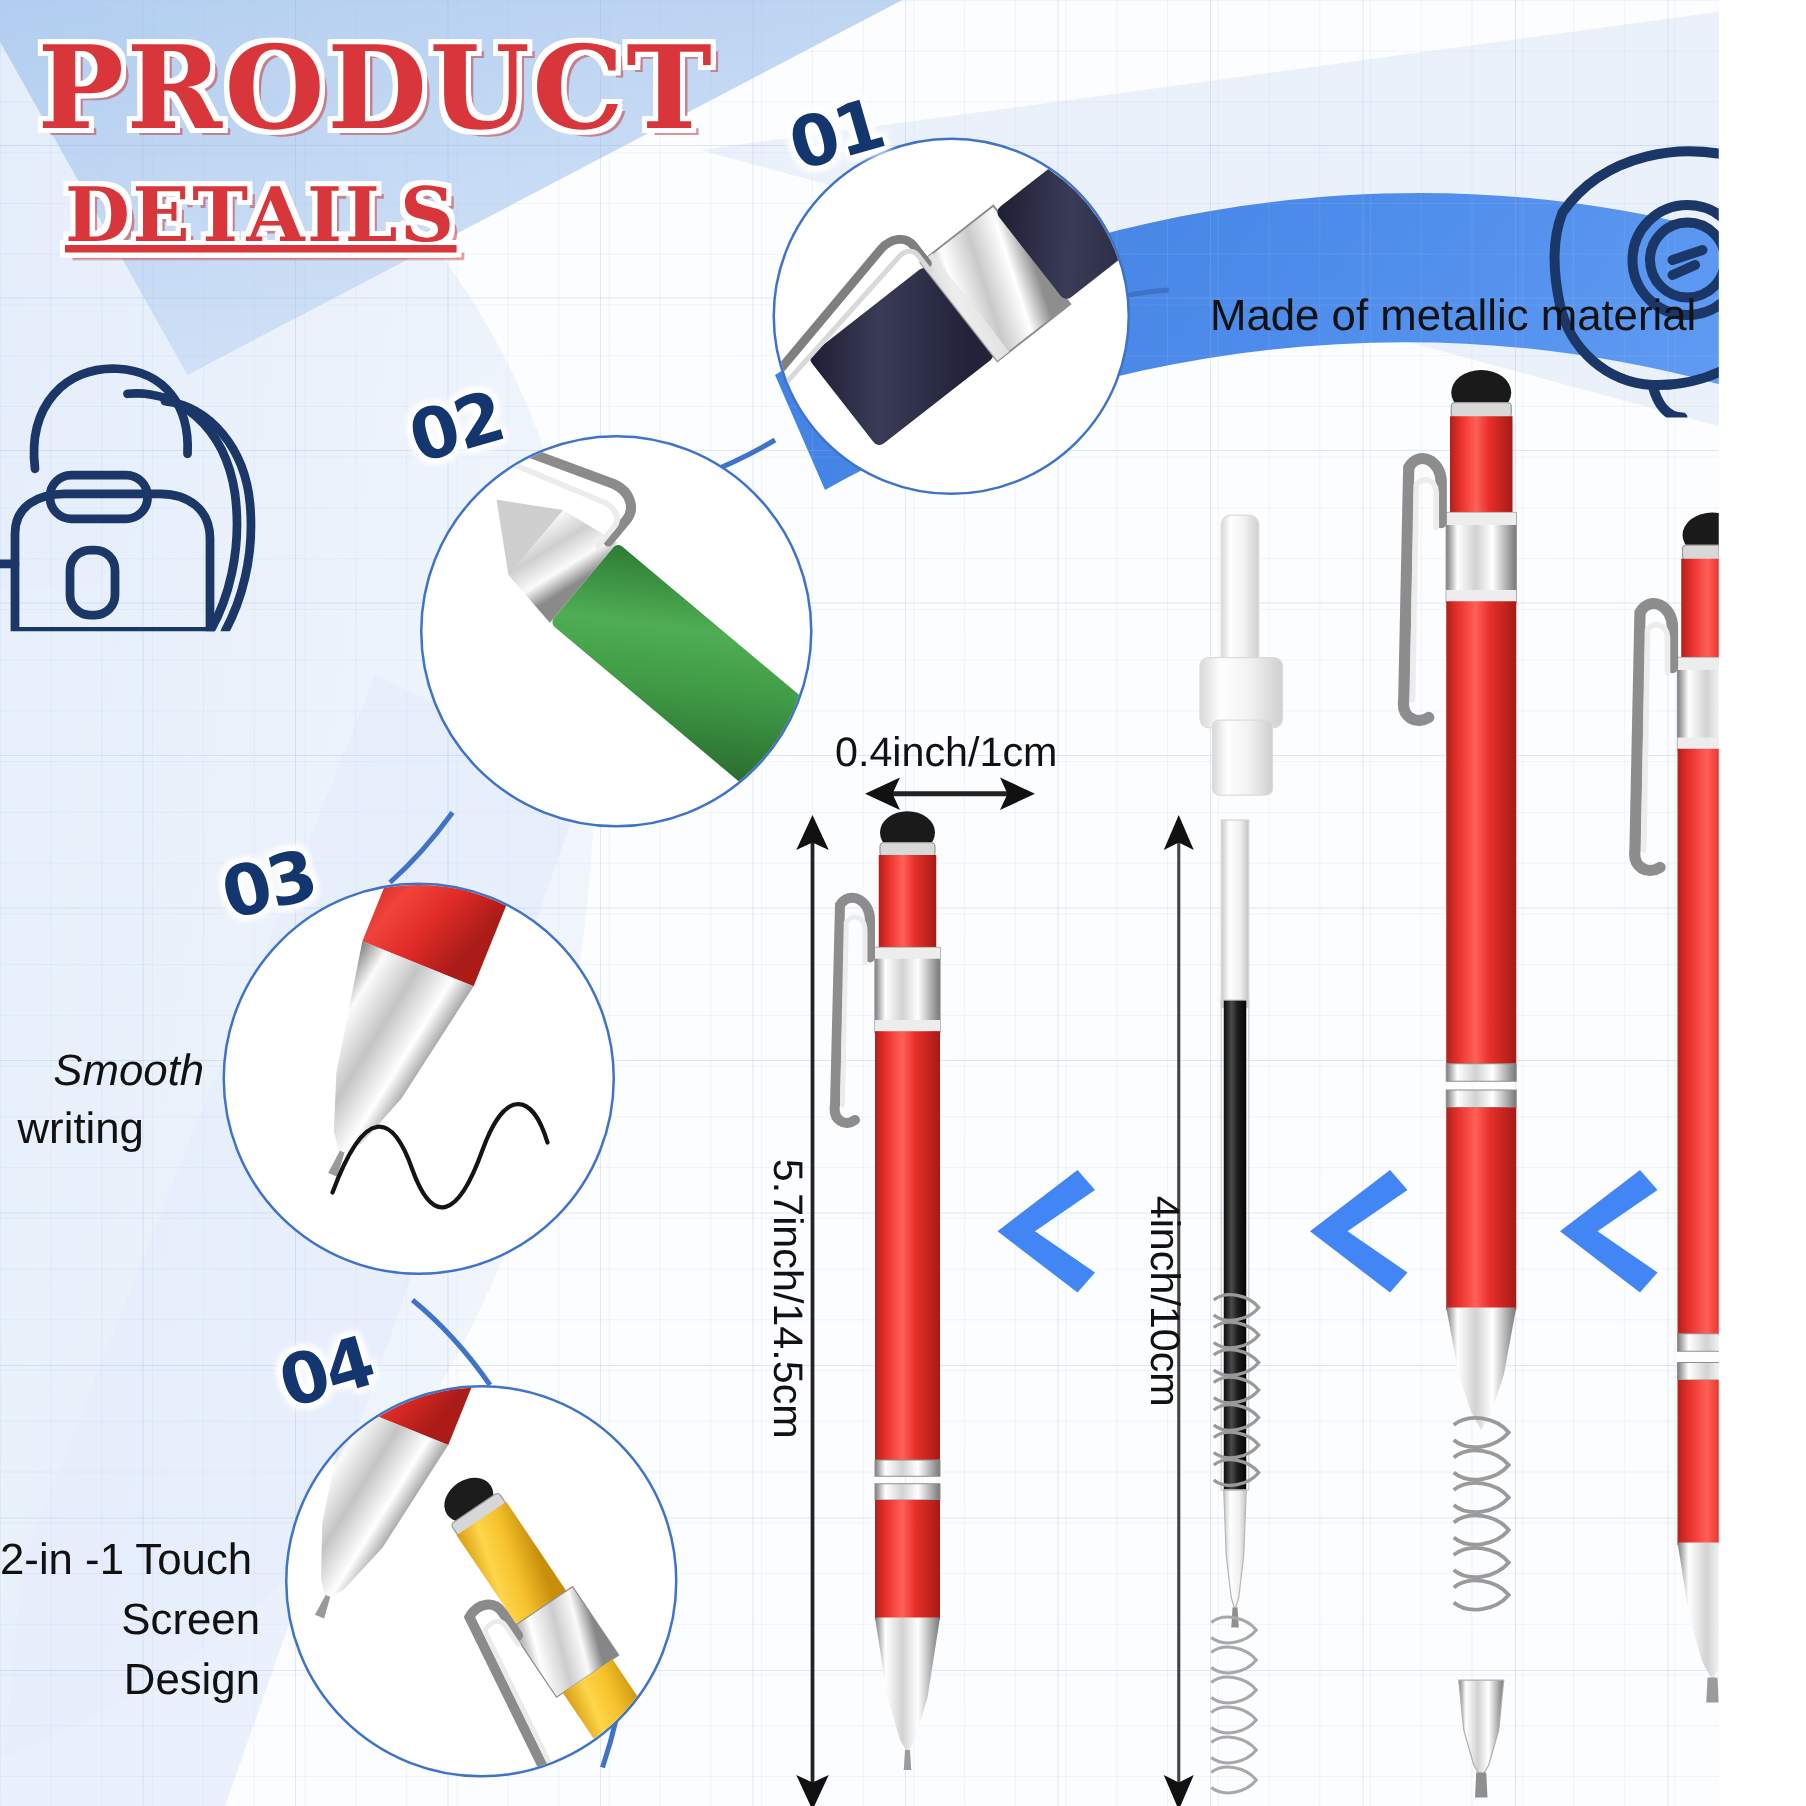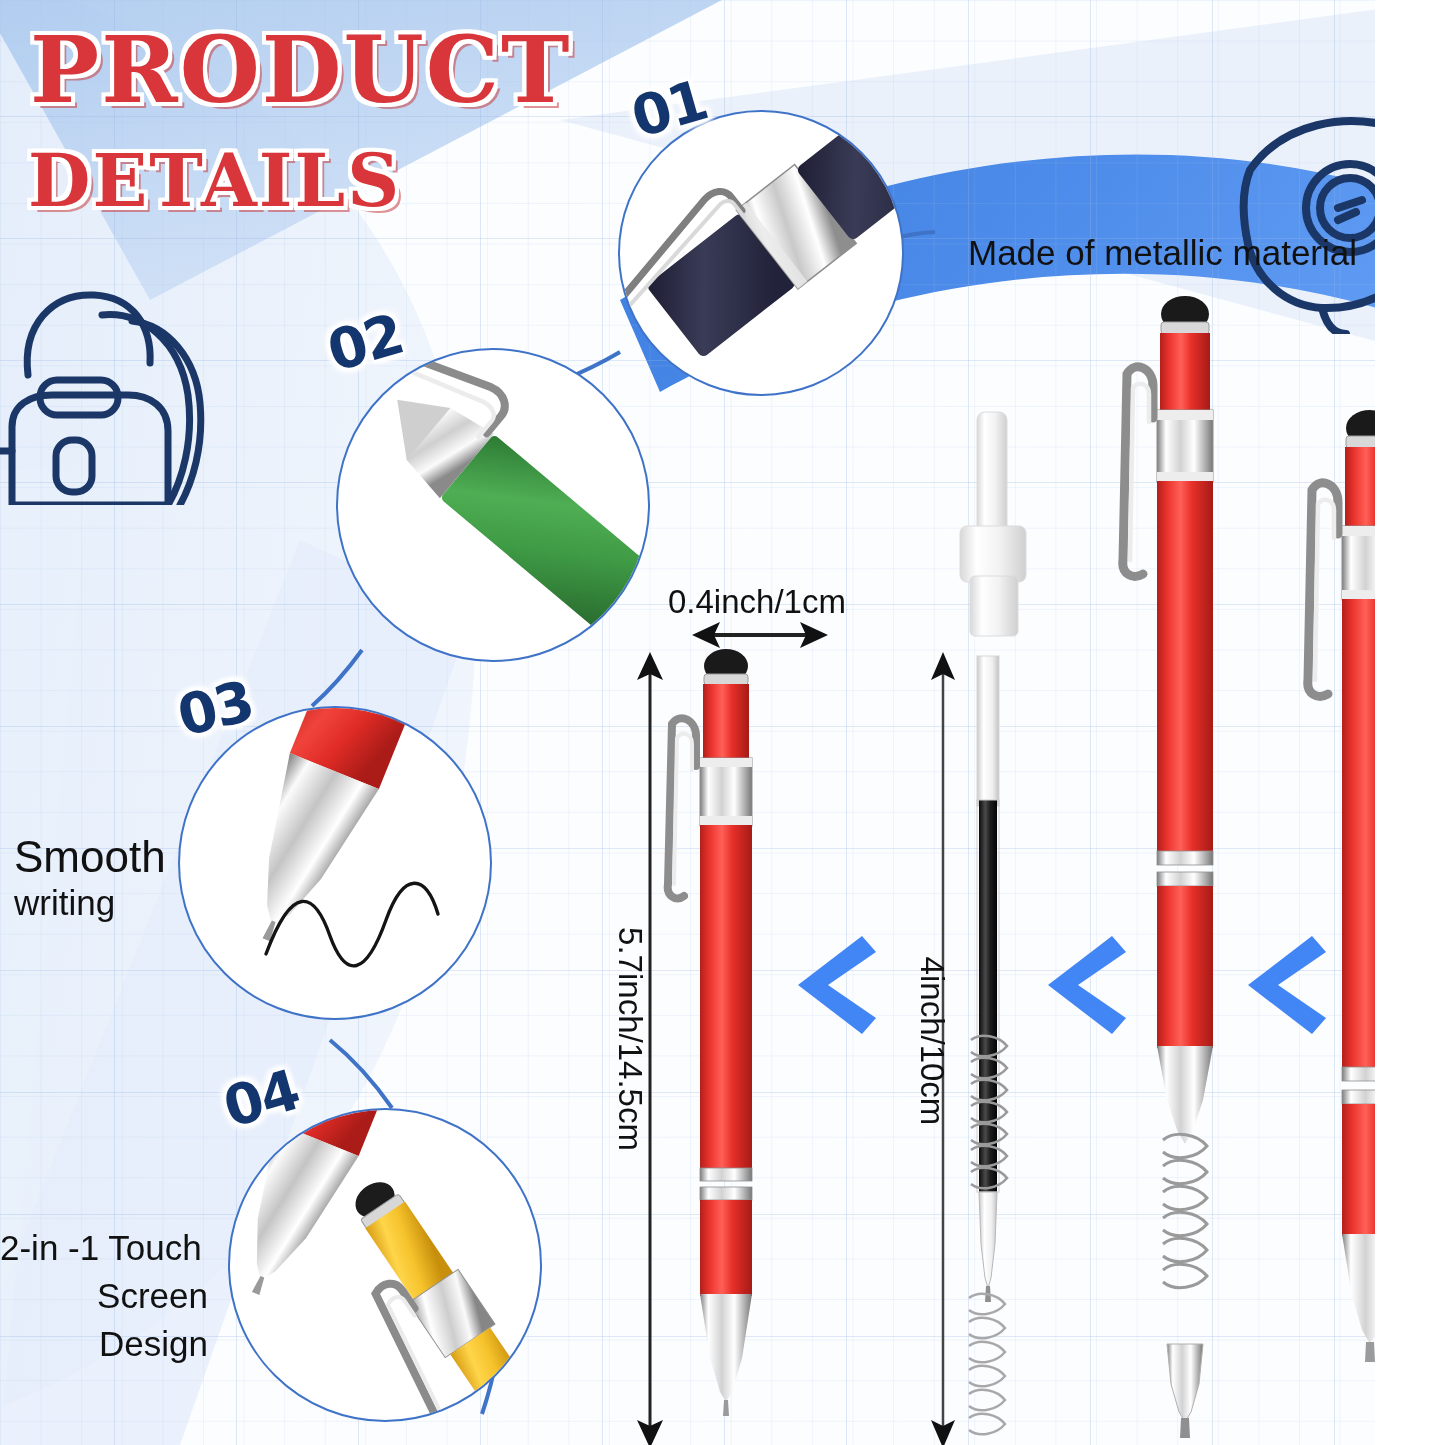--- a/index.html
+++ b/index.html
@@ -110,21 +110,21 @@
       <circle cx="124" cy="104" r="44"></circle>
       <circle cx="124" cy="104" r="30"></circle>
       <path d="M112 104 L 136 96 M112 116 L 130 108"></path>
       <path d="M176 30 C 206 34 224 56 222 82"></path>
       <path d="M158 186 C 180 196 196 214 200 230"></path>
       <path d="M96 204 C 100 220 108 230 120 230"></path>
     </g>
   </svg>
 
   <div class="title" style="left:30px;top:16px;font-size:92px;">PRODUCT</div>
-  <div class="title" style="left:28px;top:138px;font-size:72px;">DETAILS</div>
+  <div class="title" style="left:52px;top:138px;font-size:60px;text-decoration:underline;">DETAILS</div>
 
   <svg width="1445" height="1445" viewBox="0 0 1445 1445" style="position:absolute;left:0;top:0;pointer-events:none;">
     <g fill="none" stroke="#3f73c8" stroke-width="4">
       <path d="M935 232 C 860 236 790 282 745 350"></path>
       <path d="M620 352 C 586 372 540 392 492 398"></path>
       <path d="M362 650 C 346 672 330 690 312 706"></path>
       <path d="M330 1040 C 352 1058 374 1082 392 1108"></path>
       <path d="M482 1414 C 500 1360 506 1312 500 1266"></path>
     </g>
   </svg>
@@ -213,21 +213,21 @@
       <g transform="rotate(22 155 155)">
         <rect x="72" y="-40" width="96" height="110" fill="url(#redTip)"></rect>
         <path d="M72 70 L 168 70 L 148 175 L 132 220 L 120 236 L 108 220 L 92 175 Z" fill="url(#chrome3)"></path>
         <path d="M118 232 L 122 232 L 124 252 L 116 252 Z" fill="#9a9a9a"></path>
       </g>
 
       <path d="M86 246 C 112 176 134 182 150 228 C 166 272 186 268 206 212 C 224 162 246 166 258 206" fill="none" stroke="#141414" stroke-width="3.4" stroke-linecap="round"></path>
     </svg>
   </div>
   <div class="badge" style="left:178px;top:676px;font-size:56px;transform:rotate(-14deg);">03</div>
-  <div class="txt" style="position:absolute;left:14px;top:834px;font-size:44px;line-height:46px;text-align:left;width:178px;">Smooth</div>
+  <div class="txt" style="position:absolute;left:14px;top:834px;font-size:35px;line-height:46px;text-align:center;width:178px;font-style:italic;">Smooth</div>
   <div class="txt" style="position:absolute;left:14px;top:880px;font-size:35px;line-height:46px;text-align:left;width:178px;">writing</div>
 
   <div class="circle" style="left:228px;top:1108px;width:310px;height:310px;">
     <svg width="310" height="310" viewBox="0 0 310 310">
       <defs>
         <linearGradient id="redTip4" x1="0" y1="0" x2="1" y2="0.4">
           <stop offset="0" stop-color="#c32420"></stop>
           <stop offset="0.35" stop-color="#f0433c"></stop>
           <stop offset="0.65" stop-color="#e02b26"></stop>
           <stop offset="1" stop-color="#ab1c18"></stop>

